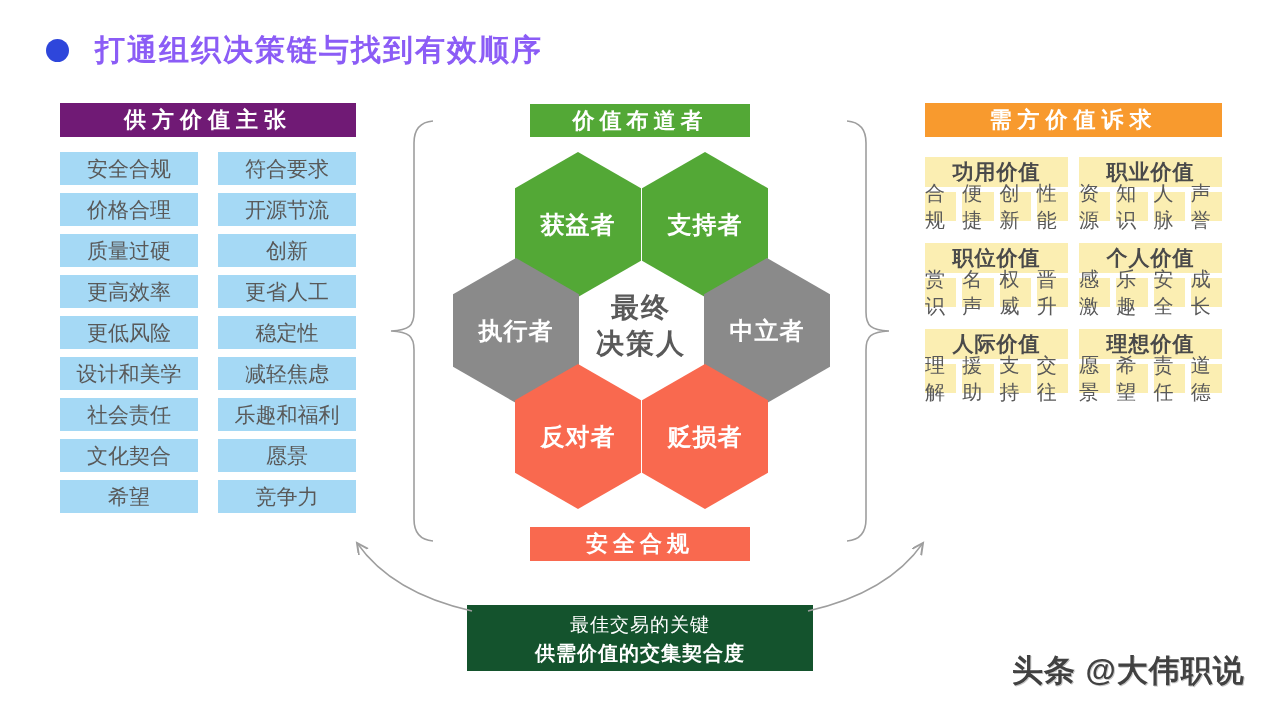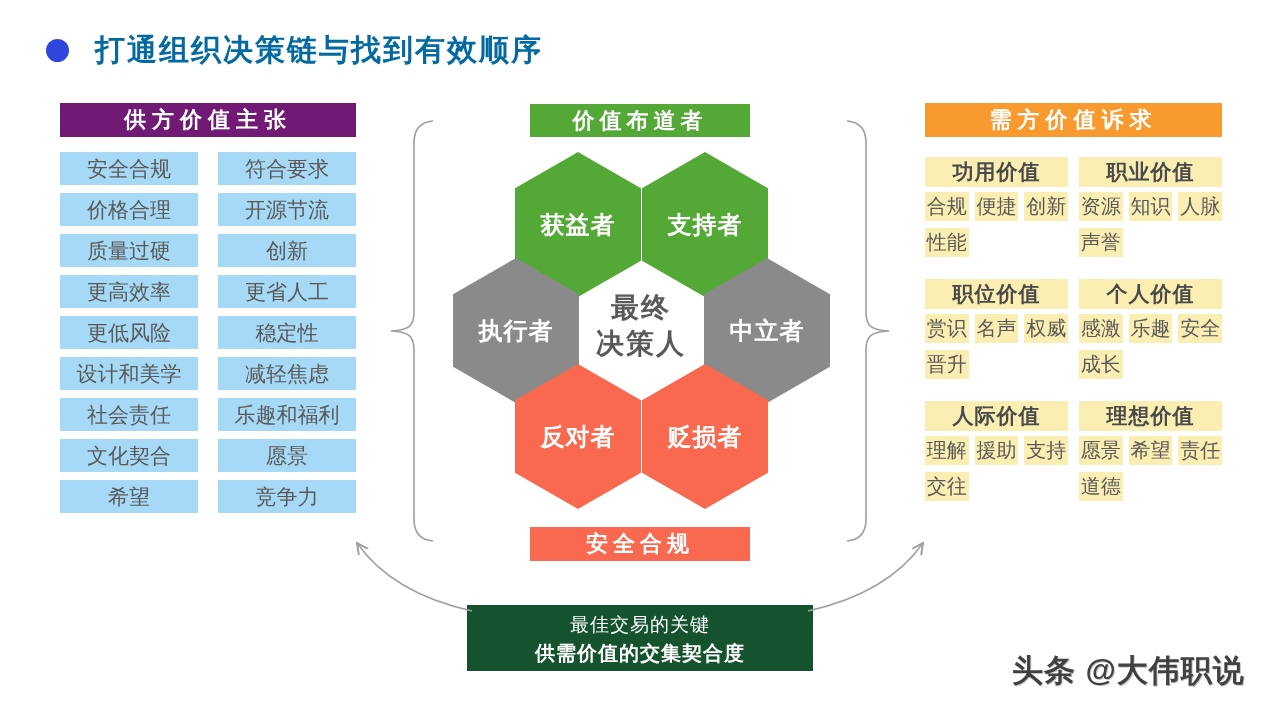--- a/index.html
+++ b/index.html
@@ -3,21 +3,21 @@
 <meta charset="utf-8">
 <style>
   * { margin:0; padding:0; box-sizing:border-box; }
   body { background:#fff; }
   .stage { position:relative; width:1278px; height:706px; background:#ffffff; overflow:hidden;
            font-family:"Liberation Sans","DejaVu Sans",sans-serif; }
 
   
   .title-row { position:absolute; left:46px; top:30px; display:flex; align-items:center; gap:26px; }
   .bullet { width:23px; height:23px; border-radius:50%; background:#2E46DB; flex:0 0 auto; }
-  .title-text { font-size:30px; font-weight:bold; color:#0369a1; letter-spacing:2px; }
+  .title-text { font-size:30px; font-weight:bold; color:#8b5cf6; letter-spacing:2px; }
 
   
   .panel-hdr { position:absolute; height:34px; line-height:34px; text-align:center;
                color:#fff; font-weight:bold; font-size:22px; letter-spacing:6px; }
   .sp-hdr { left:60px; top:103px; width:296px; background:#701a75; }
   .dp-hdr { left:925px; top:103px; width:297px; background:#F89A2E; }
 
   
   .sp-list { position:absolute; left:60px; top:152px; width:296px;
              display:flex; flex-direction:column; gap:8px; }
@@ -25,21 +25,21 @@
   .sp-cell { flex:1; background:#A5D9F5; color:#595959; font-size:21px;
              display:flex; align-items:center; justify-content:center; }
 
   
   .dp-groups { position:absolute; left:925px; top:157px; width:297px;
                display:flex; flex-direction:column; gap:22px; }
   .dp-grouprow { display:flex; gap:11px; }
   .dp-group { flex:1; display:flex; flex-direction:column; gap:5px; }
   .dp-ghead { height:30px; background:#FBEEB2; font-weight:bold; color:#4A4A4A; font-size:21px;
               letter-spacing:1px; display:flex; align-items:center; justify-content:center; }
-  .dp-items { display:grid; grid-template-columns:1fr 1fr 1fr; gap:7px 6px; }
+  .dp-items { display:grid; grid-template-columns:1fr 1fr 1fr 1fr; gap:7px 6px; }
   .dp-item { height:29px; background:#FBEEB2; color:#595959; font-size:20px;
              display:flex; align-items:center; justify-content:center; }
 
   
   .banner { position:absolute; width:220px; text-align:center; color:#fff; font-weight:bold;
             font-size:22px; letter-spacing:5px; }
   .banner-top { left:530px; top:104px; height:33px; line-height:33px; background:#53A836; }
   .banner-bottom { left:530px; top:527px; height:34px; line-height:34px; background:#F9694F; }
 
   

